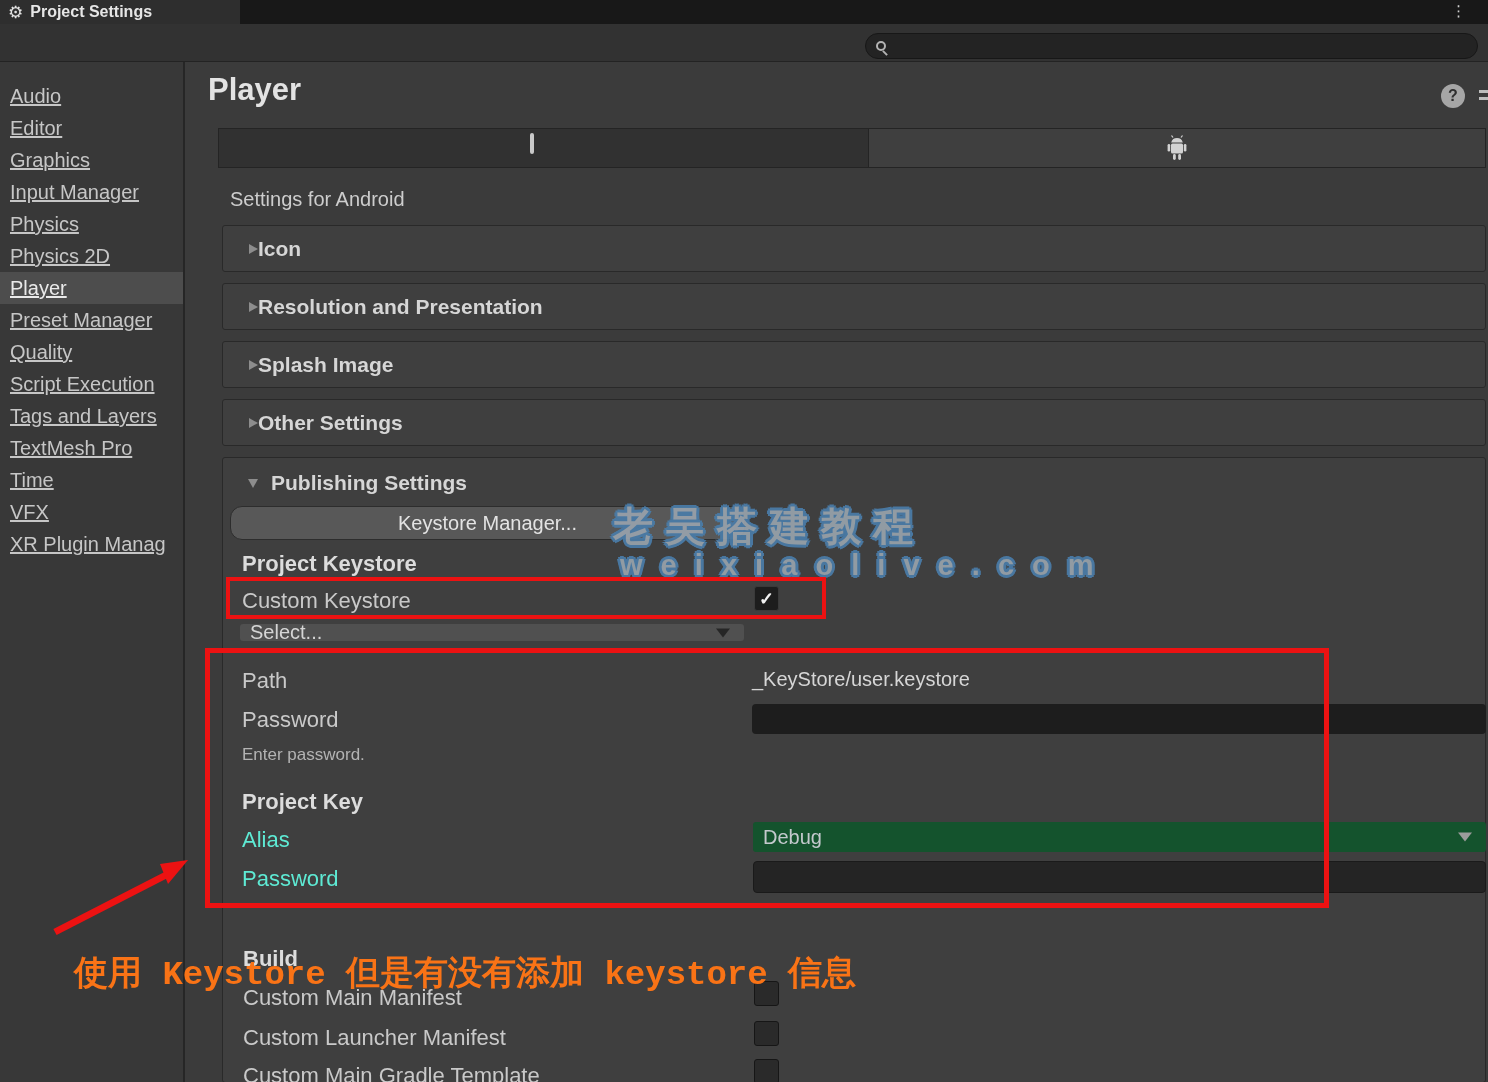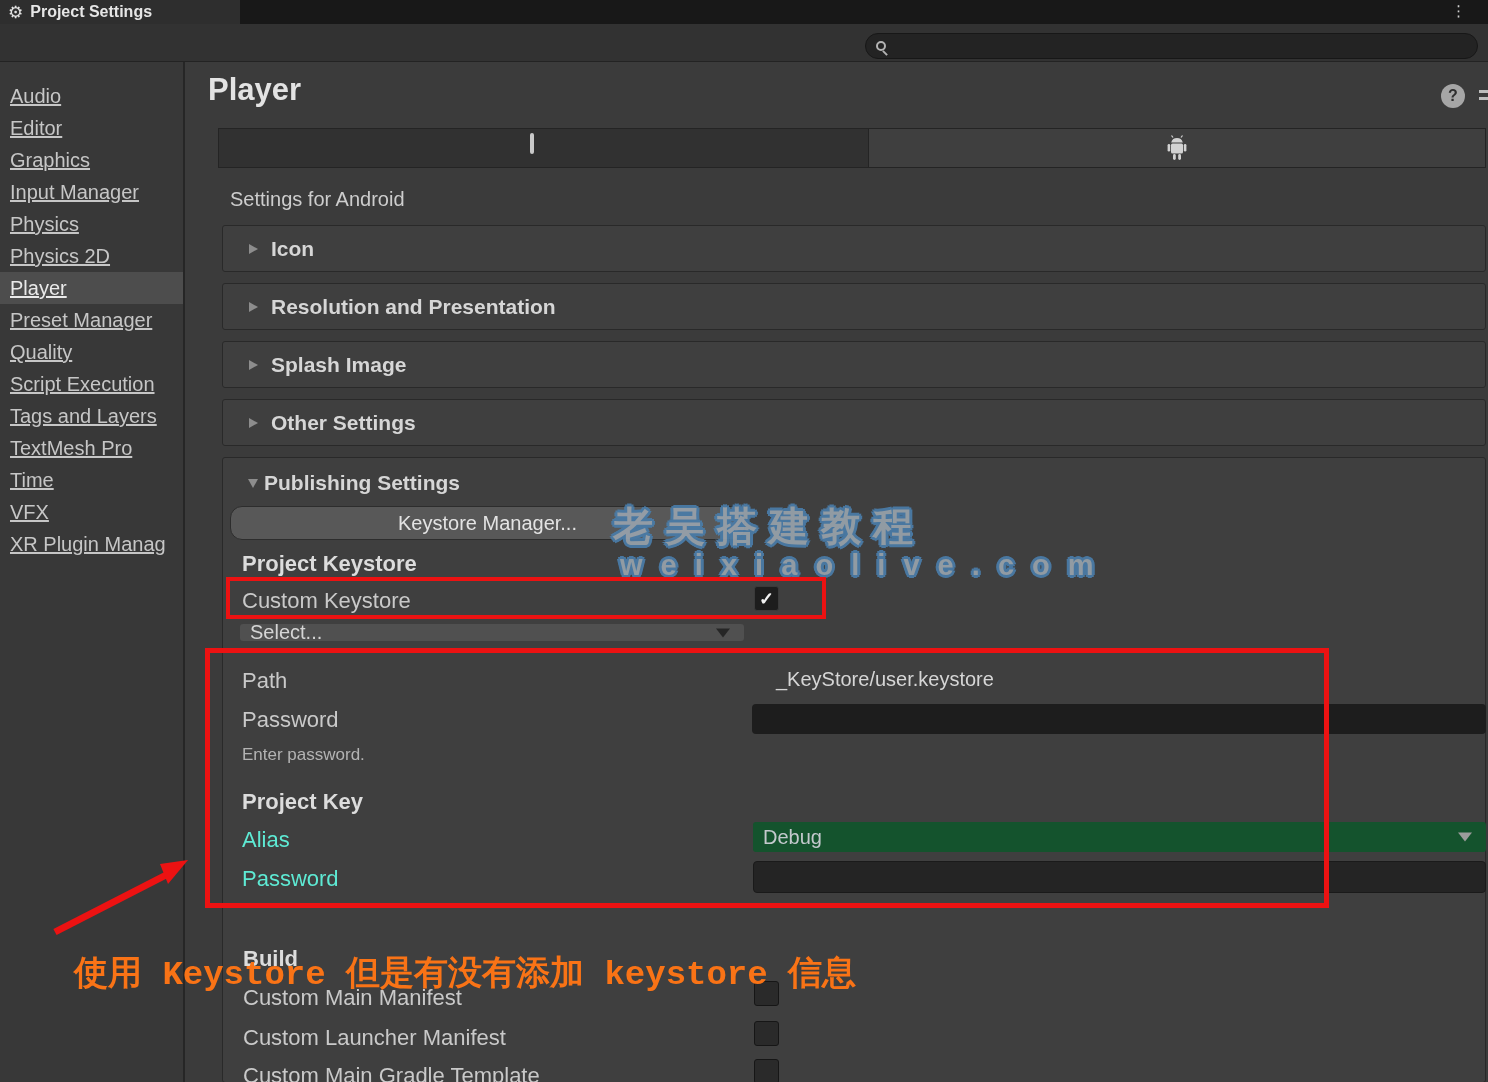--- a/index.html
+++ b/index.html
@@ -45,36 +45,36 @@
   .tab-android { flex:1; background:#3f3f3f; display:flex; align-items:center; justify-content:center; }
   .monitor { position:relative; width:28px; height:26px; }
   .monitor .scr { width:26px; height:17px; border:2px solid #c9c9c9; border-radius:3px; margin:0 auto; }
   .monitor .neck { width:4px; height:4px; background:#c9c9c9; margin:0 auto; }
   .monitor .base { width:14px; height:2px; background:#c9c9c9; margin:0 auto; }
 
   .settings-for { position:absolute; left:230px; top:188px; font-size:20px; color:#cdcdcd; }
 
   .section { position:absolute; left:222px; width:1264px; height:47px; background:#3f3f3f;
              border:1px solid #292929; border-radius:3px; display:flex; align-items:center;
-             padding-left:26px; gap:13px; }
+             padding-left:26px; }
   .tri-right { width:0; height:0; border-left:9px solid #8d8d8d; border-top:5px solid transparent; border-bottom:5px solid transparent; }
   .tri-down  { width:0; height:0; border-top:9px solid #8d8d8d; border-left:5px solid transparent; border-right:5px solid transparent; }
   .section-label { font-size:21px; font-weight:bold; color:#d6d6d6; }
 
   .pub-box { position:absolute; left:222px; top:457px; width:1264px; height:626px; background:#3f3f3f;
              border:1px solid #292929; border-radius:3px; }
-  .pub-header { position:absolute; left:248px; top:471px; display:flex; align-items:center; gap:6px; }
+  .pub-header { position:absolute; left:248px; top:471px; display:flex; align-items:center; gap:13px; }
 
   .ks-btn { position:absolute; left:230px; top:506px; width:515px; height:34px; background:#585858;
             border:1px solid #2d2d2d; border-radius:12px; color:#e3e3e3; font-size:20px;
             display:flex; align-items:center; justify-content:center; }
   .lbl { position:absolute; font-size:22px; color:#c9c9c9; white-space:nowrap; }
   .lbl.bold { font-weight:bold; color:#dcdcdc; }
   .lbl.dim { color:#5eead4; }
-  .value { position:absolute; font-size:20px; color:#d6d6d6; white-space:nowrap;margin-left:24px; }
+  .value { position:absolute; font-size:20px; color:#d6d6d6; white-space:nowrap; }
 
   .checkbox { position:absolute; width:25px; height:25px; border-radius:3px; background:#1d1d1d;
               border:1px solid #3a3a3a; display:flex; align-items:center; justify-content:center;
               color:#f2f2f2; font-size:18px; font-weight:bold; }
   .checkbox.empty { background:#2a2a2a; border:1px solid #161616; color:transparent; }
 
   .dropdown { position:absolute; border-radius:3px; display:flex; align-items:center; font-size:20px; }
   .dd-select { left:240px; top:624px; width:504px; height:17px; background:#505050; color:#d5d5d5; padding-left:10px; }
   .dd-alias  { left:753px; top:822px; width:733px; height:30px; background:#14532d; color:#c4c9cd; padding-left:10px; }
   .dd-arrow { position:absolute; right:14px; top:50%; transform:translateY(-50%); width:0; height:0;

